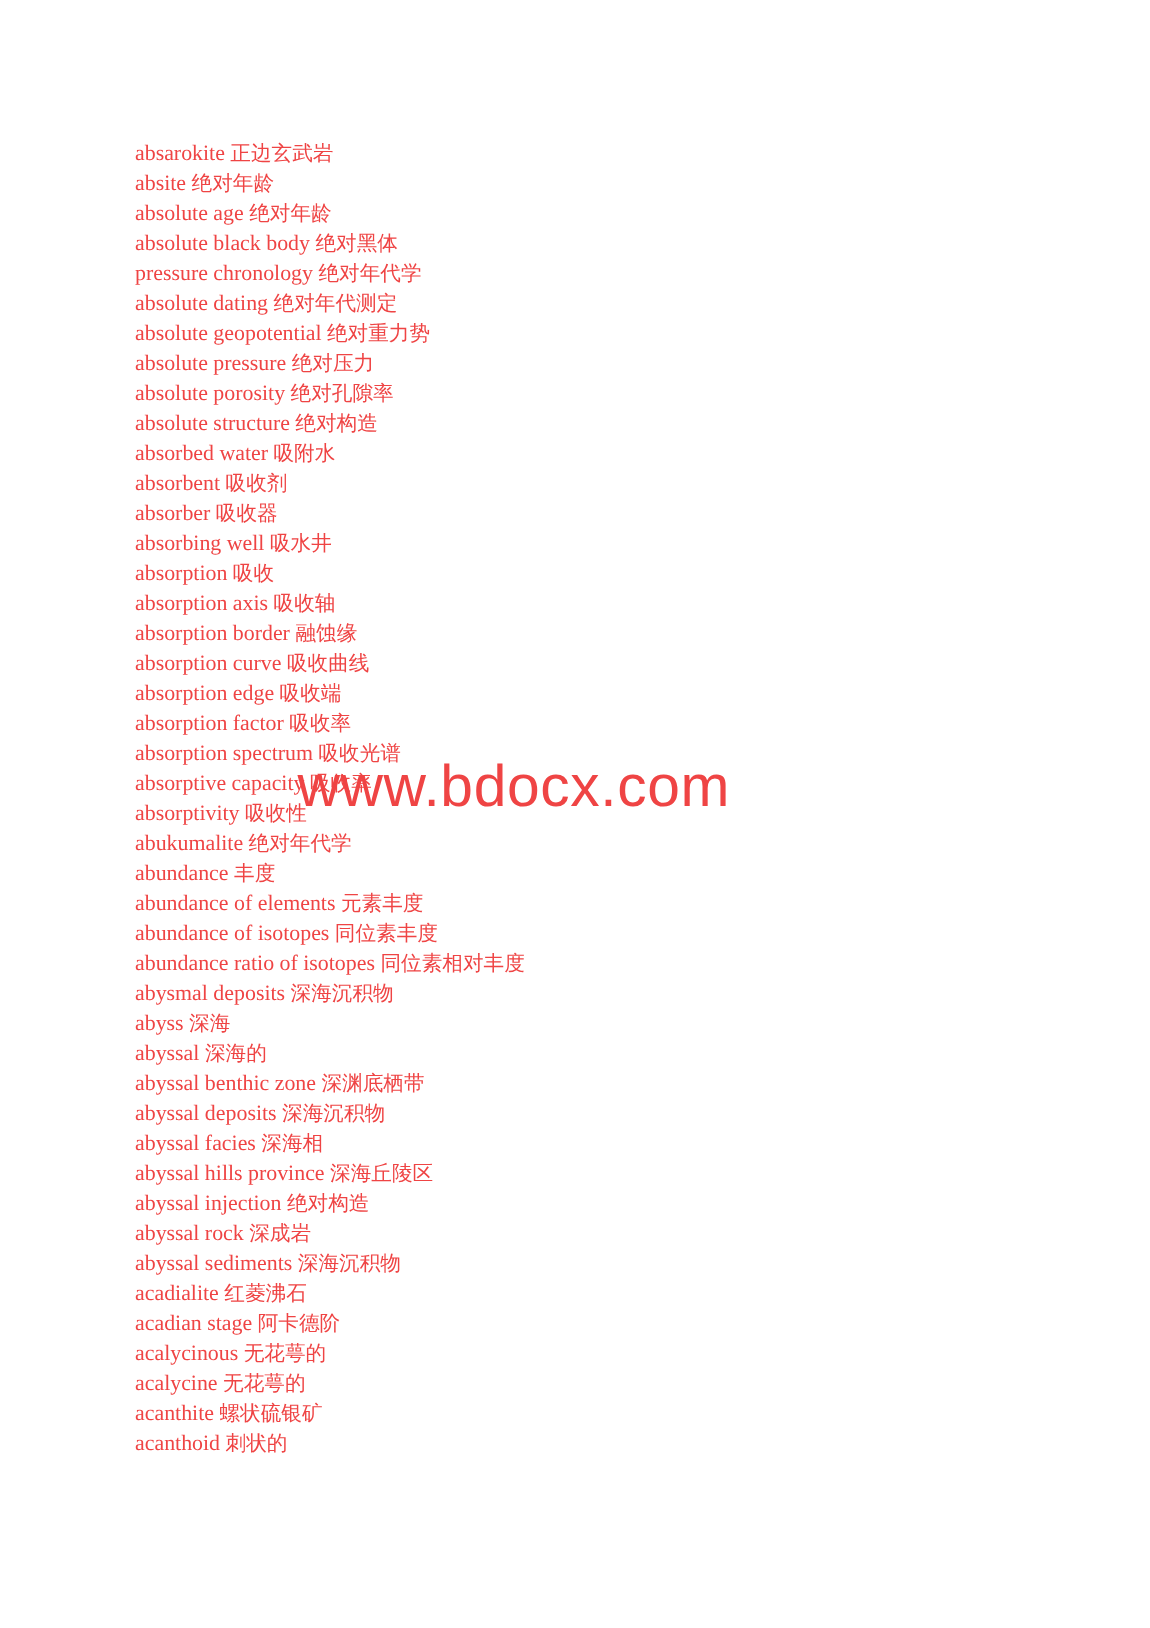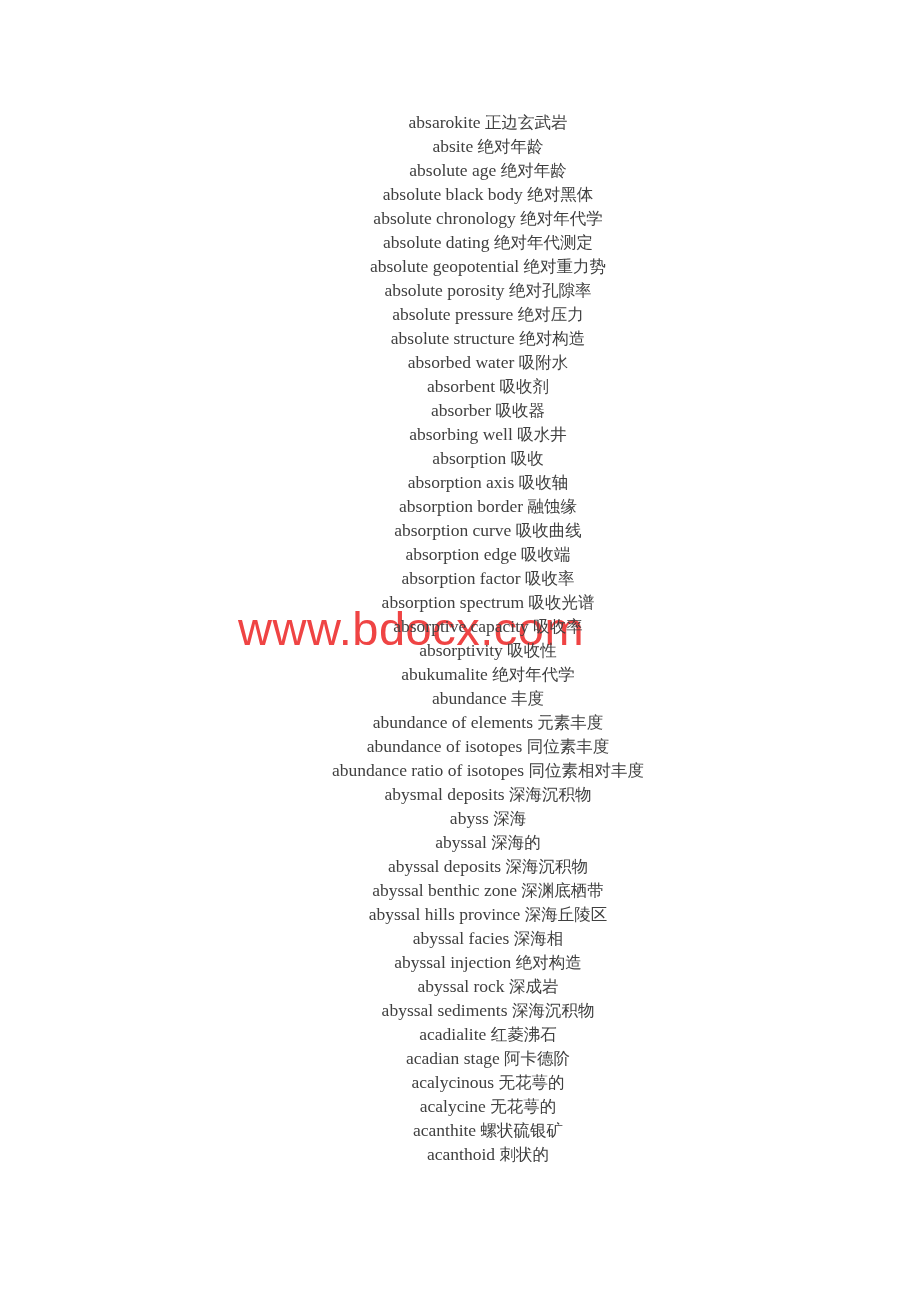--- a/index.html
+++ b/index.html
@@ -57,23 +57,22 @@
     margin: 0;
     padding: 0;
   }
 
   .entry-line {
     font-family: "Liberation Serif", "DejaVu Serif", serif;
     font-size: 17.5px;
     line-height: 24px;
     height: 24px;
     white-space: nowrap;
-    color: #404040;
+    color: #ef4444;
     letter-spacing: 0px;
-    text-align: center;
   }
 
   .term {
     font-family: "Liberation Serif", "DejaVu Serif", serif;
   }
 
   .gloss {
     font-family: "DejaVu Sans", "Liberation Sans", sans-serif;
     font-size: 16.5px;
   }
@@ -83,25 +82,25 @@
 
 <div id="page" style="background: rgb(255, 255, 255);">
 
   <div id="watermark" style="color: #ef4444;">www.bdocx.com</div>
 
   <div id="entry-list">
       <div class="entry-line"><span class="term">absarokite</span> <span class="gloss">正边玄武岩</span></div>
       <div class="entry-line"><span class="term">absite</span> <span class="gloss">绝对年龄</span></div>
       <div class="entry-line"><span class="term">absolute age</span> <span class="gloss">绝对年龄</span></div>
       <div class="entry-line"><span class="term">absolute black body</span> <span class="gloss">绝对黑体</span></div>
-      <div class="entry-line"><span class="term">absolute chronology</span> <span class="gloss">绝对年代学</span></div>
+      <div class="entry-line"><span class="term">pressure chronology</span> <span class="gloss">绝对年代学</span></div>
       <div class="entry-line"><span class="term">absolute dating</span> <span class="gloss">绝对年代测定</span></div>
       <div class="entry-line"><span class="term">absolute geopotential</span> <span class="gloss">绝对重力势</span></div>
+      <div class="entry-line"><span class="term">absolute pressure</span> <span class="gloss">绝对压力</span></div>
       <div class="entry-line"><span class="term">absolute porosity</span> <span class="gloss">绝对孔隙率</span></div>
-      <div class="entry-line"><span class="term">absolute pressure</span> <span class="gloss">绝对压力</span></div>
       <div class="entry-line"><span class="term">absolute structure</span> <span class="gloss">绝对构造</span></div>
       <div class="entry-line"><span class="term">absorbed water</span> <span class="gloss">吸附水</span></div>
       <div class="entry-line"><span class="term">absorbent</span> <span class="gloss">吸收剂</span></div>
       <div class="entry-line"><span class="term">absorber</span> <span class="gloss">吸收器</span></div>
       <div class="entry-line"><span class="term">absorbing well</span> <span class="gloss">吸水井</span></div>
       <div class="entry-line"><span class="term">absorption</span> <span class="gloss">吸收</span></div>
       <div class="entry-line"><span class="term">absorption axis</span> <span class="gloss">吸收轴</span></div>
       <div class="entry-line"><span class="term">absorption border</span> <span class="gloss">融蚀缘</span></div>
       <div class="entry-line"><span class="term">absorption curve</span> <span class="gloss">吸收曲线</span></div>
       <div class="entry-line"><span class="term">absorption edge</span> <span class="gloss">吸收端</span></div>
@@ -110,24 +109,24 @@
       <div class="entry-line"><span class="term">absorptive capacity</span> <span class="gloss">吸收率</span></div>
       <div class="entry-line"><span class="term">absorptivity</span> <span class="gloss">吸收性</span></div>
       <div class="entry-line"><span class="term">abukumalite</span> <span class="gloss">绝对年代学</span></div>
       <div class="entry-line"><span class="term">abundance</span> <span class="gloss">丰度</span></div>
       <div class="entry-line"><span class="term">abundance of elements</span> <span class="gloss">元素丰度</span></div>
       <div class="entry-line"><span class="term">abundance of isotopes</span> <span class="gloss">同位素丰度</span></div>
       <div class="entry-line"><span class="term">abundance ratio of isotopes</span> <span class="gloss">同位素相对丰度</span></div>
       <div class="entry-line"><span class="term">abysmal deposits</span> <span class="gloss">深海沉积物</span></div>
       <div class="entry-line"><span class="term">abyss</span> <span class="gloss">深海</span></div>
       <div class="entry-line"><span class="term">abyssal</span> <span class="gloss">深海的</span></div>
+      <div class="entry-line"><span class="term">abyssal benthic zone</span> <span class="gloss">深渊底栖带</span></div>
       <div class="entry-line"><span class="term">abyssal deposits</span> <span class="gloss">深海沉积物</span></div>
-      <div class="entry-line"><span class="term">abyssal benthic zone</span> <span class="gloss">深渊底栖带</span></div>
+      <div class="entry-line"><span class="term">abyssal facies</span> <span class="gloss">深海相</span></div>
       <div class="entry-line"><span class="term">abyssal hills province</span> <span class="gloss">深海丘陵区</span></div>
-      <div class="entry-line"><span class="term">abyssal facies</span> <span class="gloss">深海相</span></div>
       <div class="entry-line"><span class="term">abyssal injection</span> <span class="gloss">绝对构造</span></div>
       <div class="entry-line"><span class="term">abyssal rock</span> <span class="gloss">深成岩</span></div>
       <div class="entry-line"><span class="term">abyssal sediments</span> <span class="gloss">深海沉积物</span></div>
       <div class="entry-line"><span class="term">acadialite</span> <span class="gloss">红菱沸石</span></div>
       <div class="entry-line"><span class="term">acadian stage</span> <span class="gloss">阿卡德阶</span></div>
       <div class="entry-line"><span class="term">acalycinous</span> <span class="gloss">无花萼的</span></div>
       <div class="entry-line"><span class="term">acalycine</span> <span class="gloss">无花萼的</span></div>
       <div class="entry-line"><span class="term">acanthite</span> <span class="gloss">螺状硫银矿</span></div>
       <div class="entry-line"><span class="term">acanthoid</span> <span class="gloss">刺状的</span></div>
     </div>

